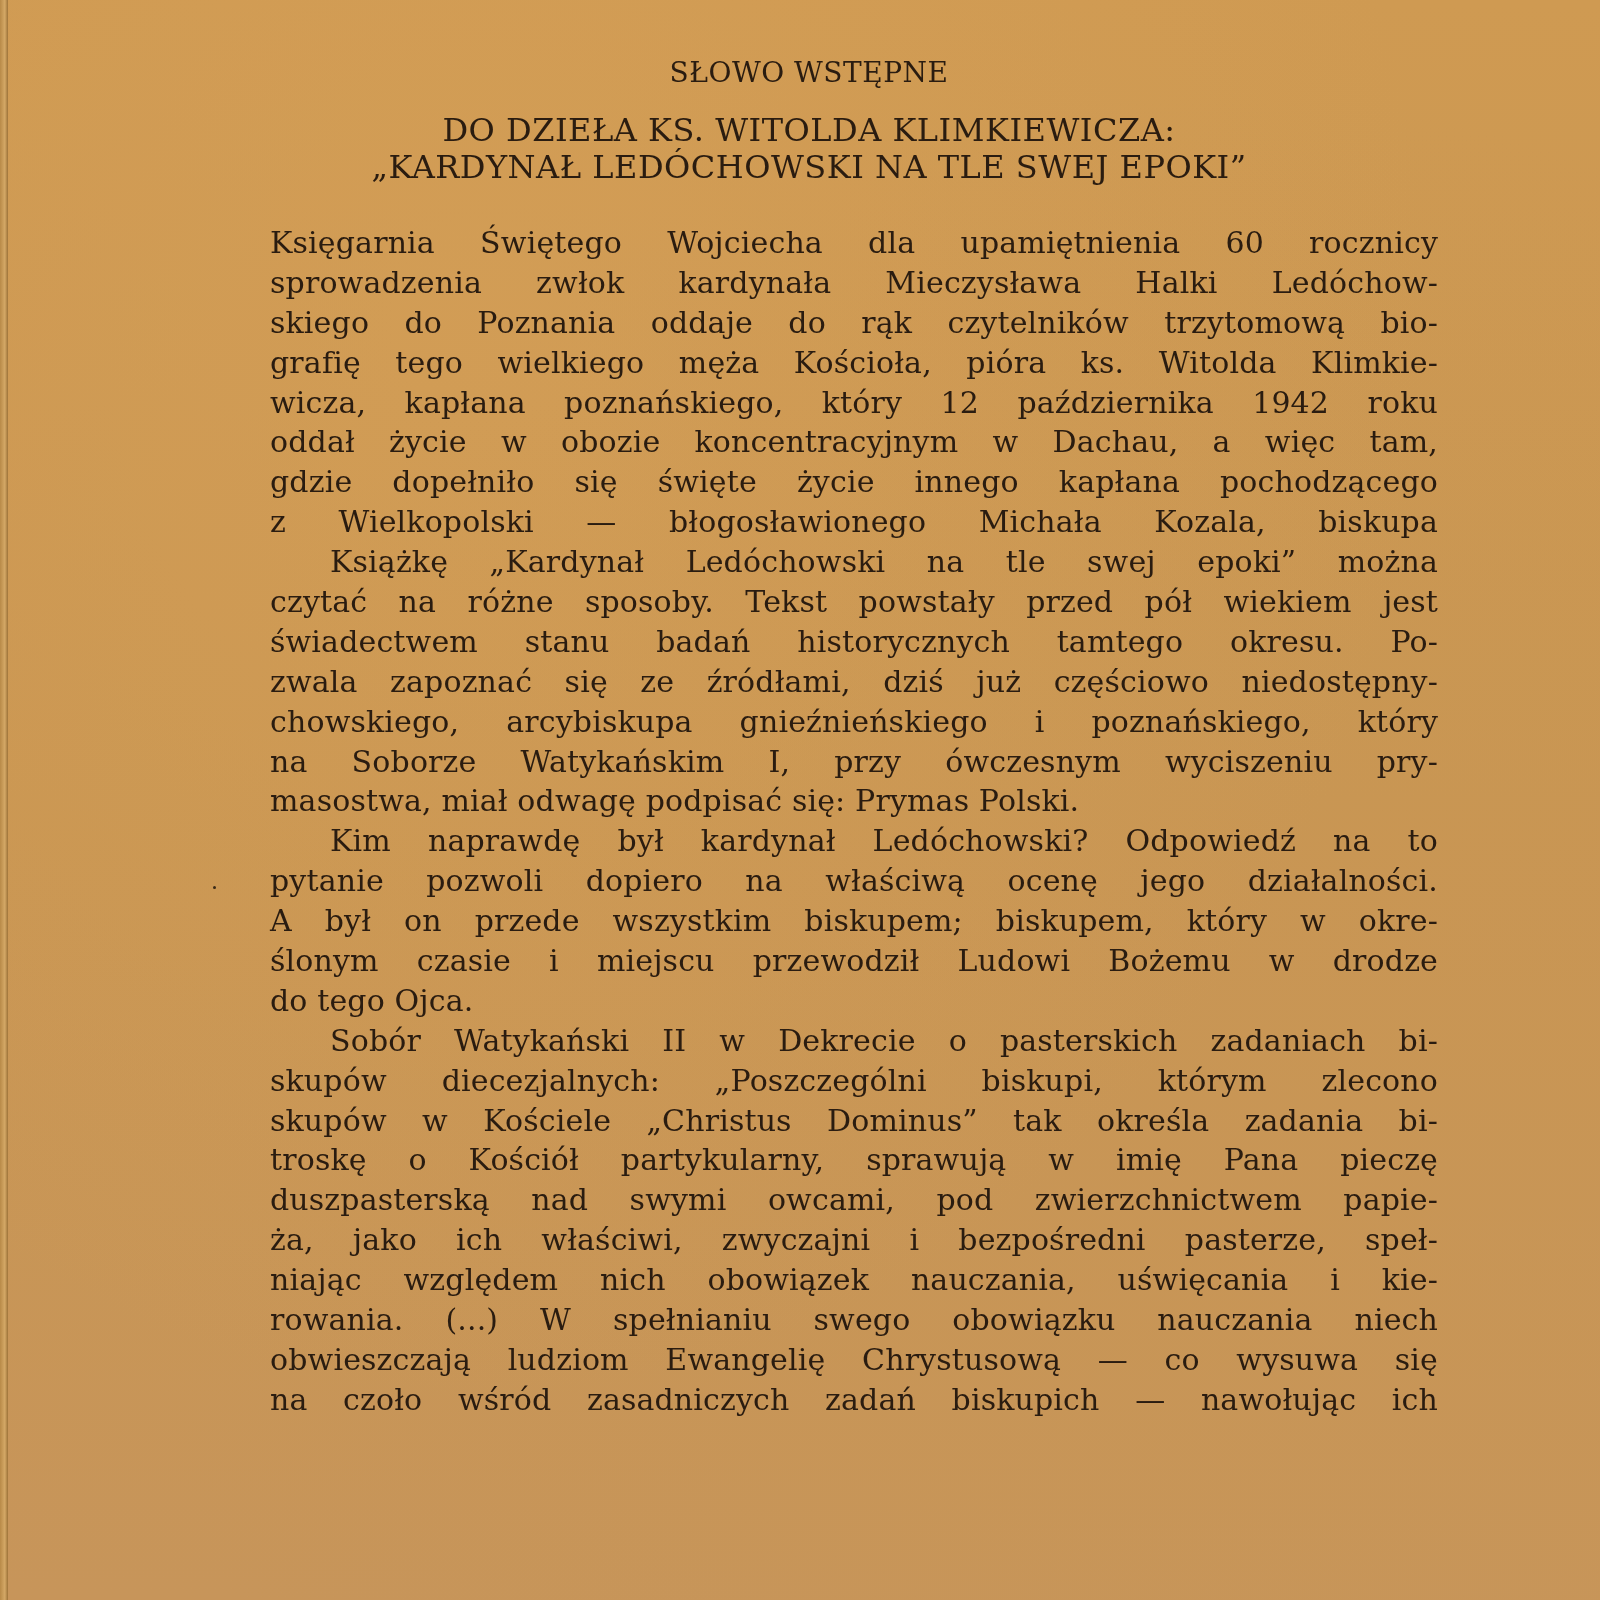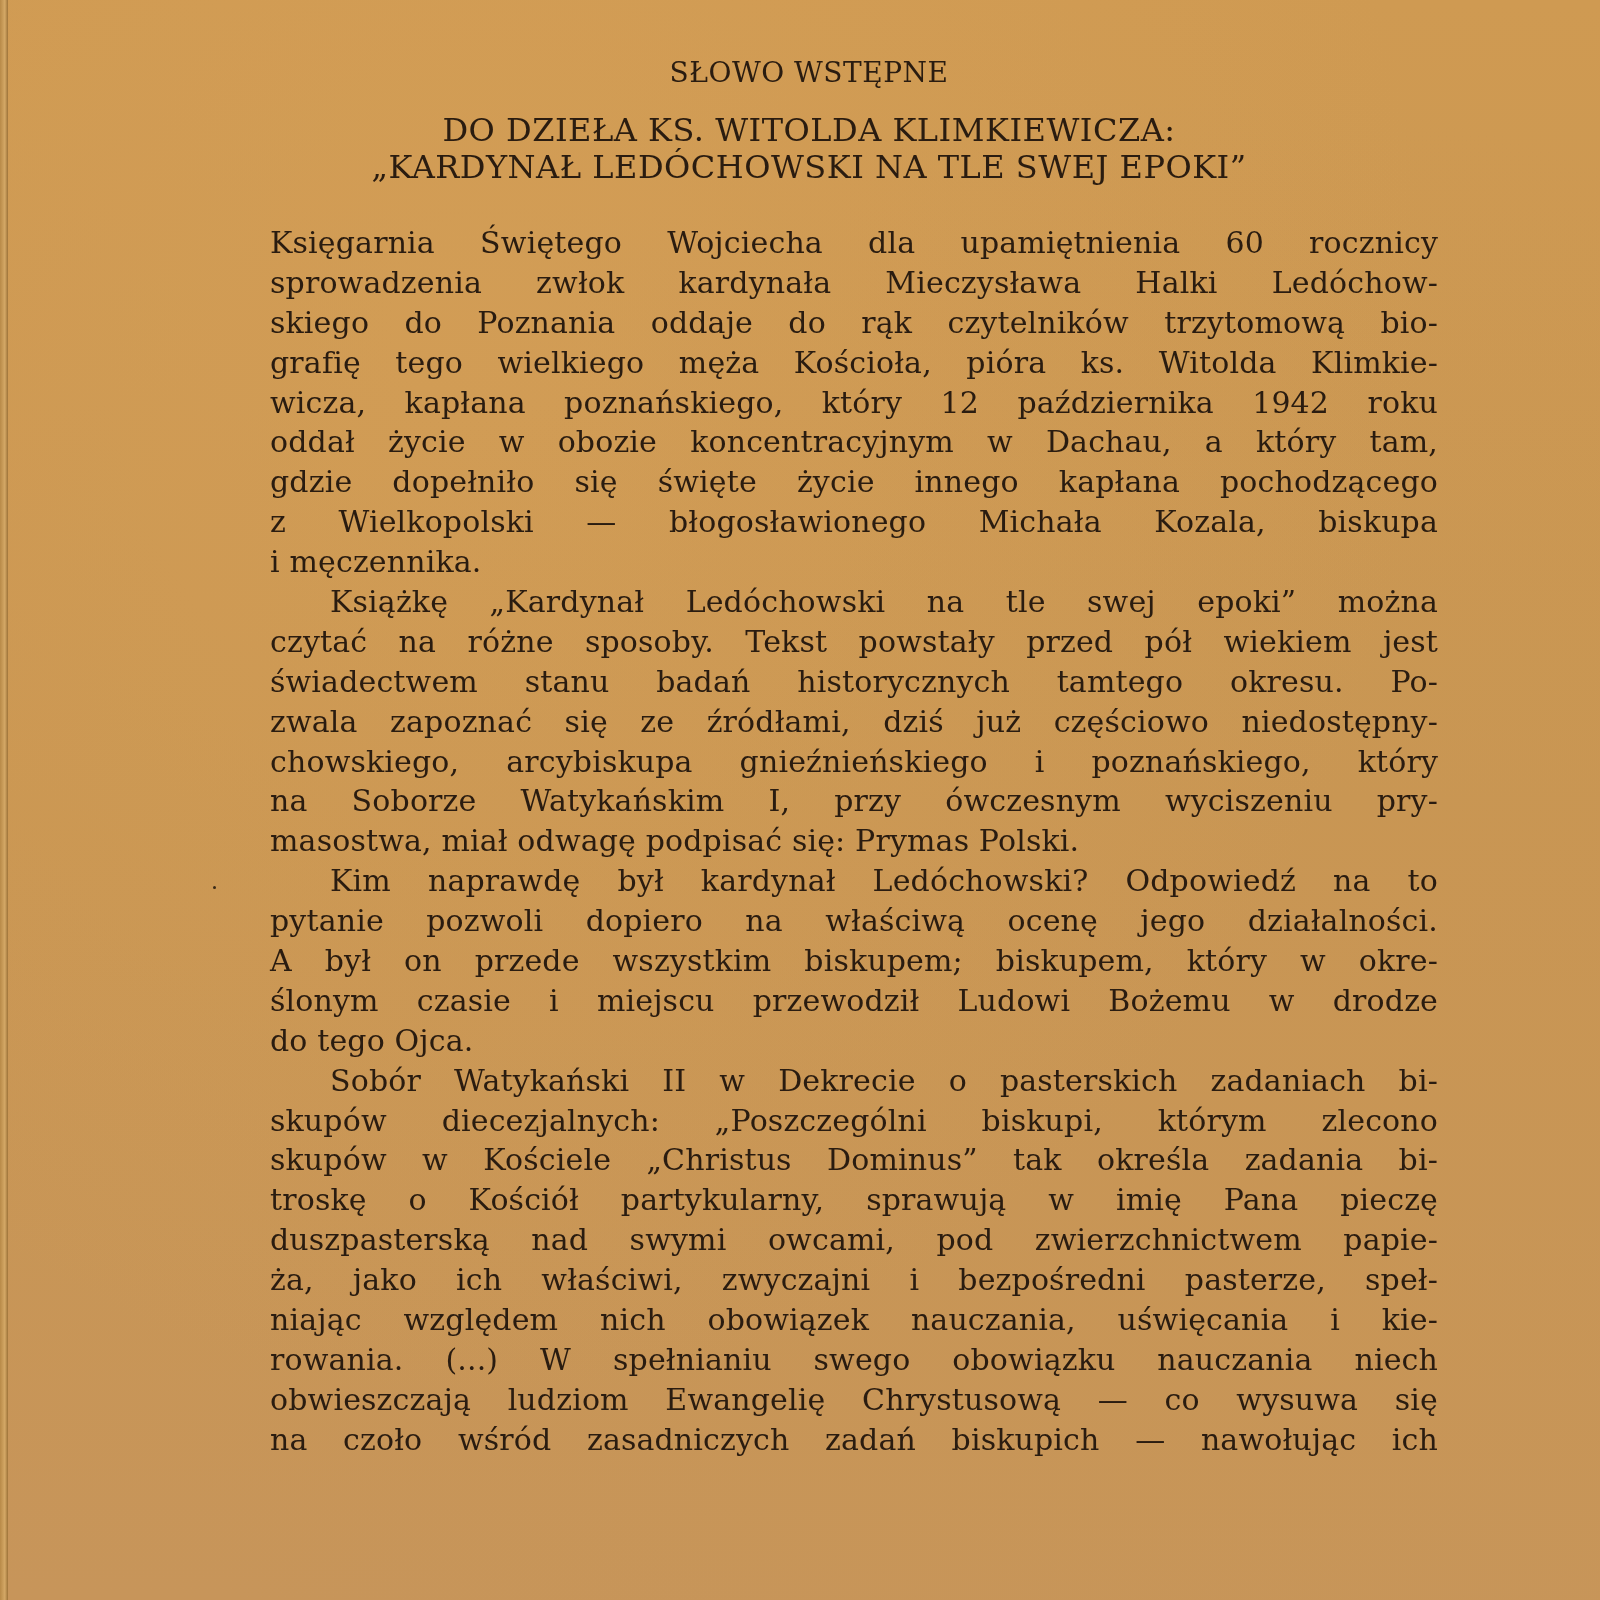--- a/index.html
+++ b/index.html
@@ -94,24 +94,23 @@
   <div>„KARDYNAŁ LEDÓCHOWSKI NA TLE SWEJ EPOKI”</div>
 </div>
 
 <div class="body-text">
   <div>
     <span class="line">Księgarnia Świętego Wojciecha dla upamiętnienia 60 rocznicy</span>
     <span class="line">sprowadzenia zwłok kardynała Mieczysława Halki Ledóchow-</span>
     <span class="line">skiego do Poznania oddaje do rąk czytelników trzytomową bio-</span>
     <span class="line">grafię tego wielkiego męża Kościoła, pióra ks. Witolda Klimkie-</span>
     <span class="line">wicza, kapłana poznańskiego, który 12 października 1942 roku</span>
-    <span class="line">oddał życie w obozie koncentracyjnym w Dachau, a który tam,</span>
+    <span class="line">oddał życie w obozie koncentracyjnym w Dachau, a więc tam,</span>
     <span class="line">gdzie dopełniło się święte życie innego kapłana pochodzącego</span>
     <span class="line">z Wielkopolski — błogosławionego Michała Kozala, biskupa</span>
-    <span class="line last">i męczennika.</span>
   </div>
   <div>
     <span class="line indent">Książkę „Kardynał Ledóchowski na tle swej epoki” można</span>
     <span class="line">czytać na różne sposoby. Tekst powstały przed pół wiekiem jest</span>
     <span class="line">świadectwem stanu badań historycznych tamtego okresu. Po-</span>
     <span class="line">zwala zapoznać się ze źródłami, dziś już częściowo niedostępny-</span>
     <span class="line">chowskiego, arcybiskupa gnieźnieńskiego i poznańskiego, który</span>
     <span class="line">na Soborze Watykańskim I, przy ówczesnym wyciszeniu pry-</span>
     <span class="line last">masostwa, miał odwagę podpisać się: Prymas Polski.</span>
   </div>

